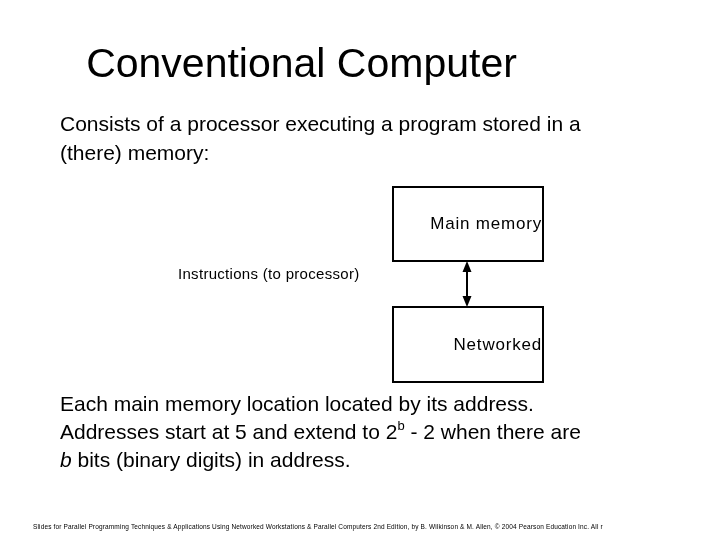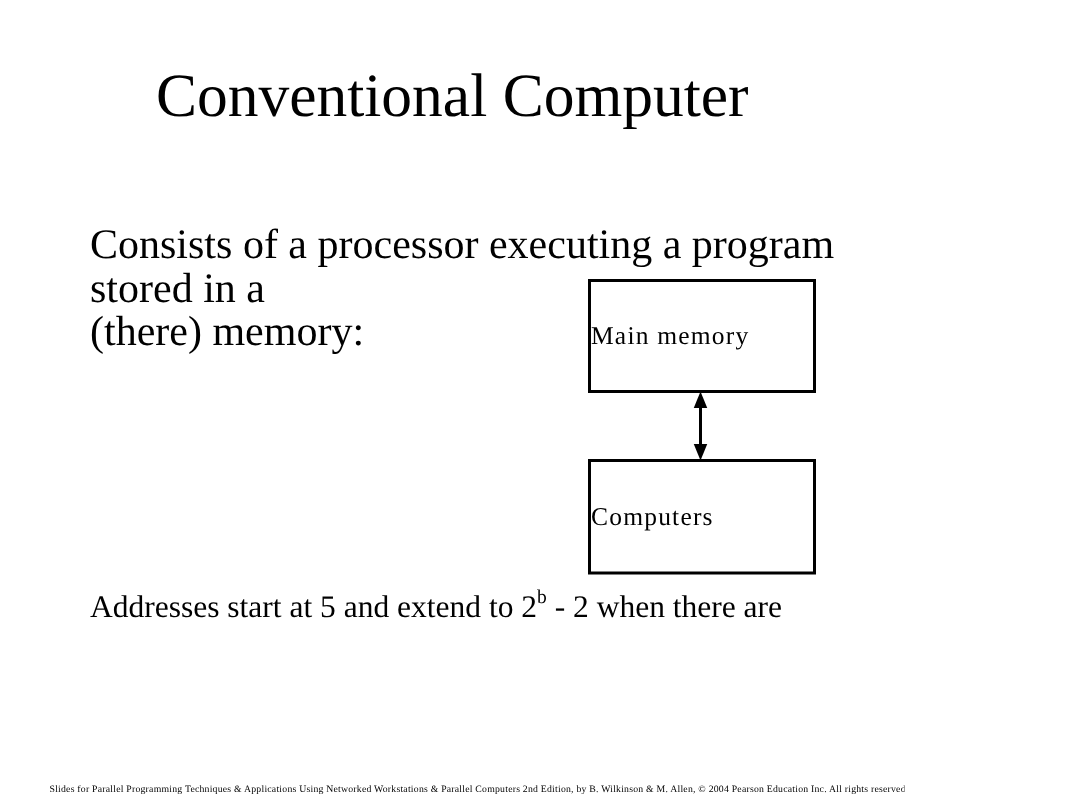--- a/index.html
+++ b/index.html
@@ -14,51 +14,49 @@
     background: var(--background);
     font-family: "Liberation Sans", "DejaVu Sans", sans-serif;
     color: var(--text);
   }
   .slide {
     position: relative;
     width: 603px;
     height: 540px;
     background: var(--background);
     overflow: hidden;
-    font-family: Liberation Serif, serif;
   }
   .title {
     position: absolute;
     top: 40px;
     left: 0;
     width: 100%;
     text-align: center;
     font-size: 41px;
     font-weight: normal;
     line-height: 1.15;
     color: var(--text);
   }
   .intro {
     position: absolute;
     left: 60px;
     top: 109px;
-    font-size: 28px;
+    font-size: 21px;
     line-height: 29px;
     color: var(--text);
-    margin-top: 40px;
   }
   .box {
     position: absolute;
     left: 392px;
     width: 152px;
     border: 2px solid var(--box-border);
     background: var(--background);
     display: flex;
     align-items: center;
-    justify-content: flex-start;
+    justify-content: flex-end;
     font-size: 17px;
     letter-spacing: 0.8px;
     color: var(--text);
   }
   .memory-box { top: 186px; height: 76px; }
   .processor-box { top: 306px; height: 77px; }
   .arrow {
     position: absolute;
     left: 458px;
     top: 261px;
@@ -126,27 +124,30 @@
     <span>Main memory</span>
   </div>
 
   <svg class="arrow" viewBox="0 0 18 46" xmlns="http://www.w3.org/2000/svg">
     <line x1="9" y1="6" x2="9" y2="40" stroke="#000000" stroke-width="2"></line>
     <polygon points="9,0 4.5,11 13.5,11" fill="#000000"></polygon>
     <polygon points="9,46 4.5,35 13.5,35" fill="#000000"></polygon>
   </svg>
 
   <div class="side-labels">
+    <div>Instructions (to processor)</div>
   </div>
 
   <div class="box processor-box">
-    <span>Computers</span>
+    <span>Networked</span>
   </div>
 
   <div class="body-par">
+    <div>Each main memory location located by its address.</div>
     <div><span>Addresses start at 5 and extend to 2</span><sup>b</sup><span> - 2 when there are</span></div>
+    <div><span class="var-b">b</span><span> bits (binary digits) in address.</span></div>
   </div>
 
   <div class="footer">Slides for Parallel Programming Techniques &amp; Applications Using Networked Workstations &amp; Parallel Computers 2nd Edition, by B. Wilkinson &amp; M. Allen, © 2004 Pearson Education Inc. All rights reserved.</div>
 
   <div class="page-number">26</div>
 
 </div>
 
 </body></html>

